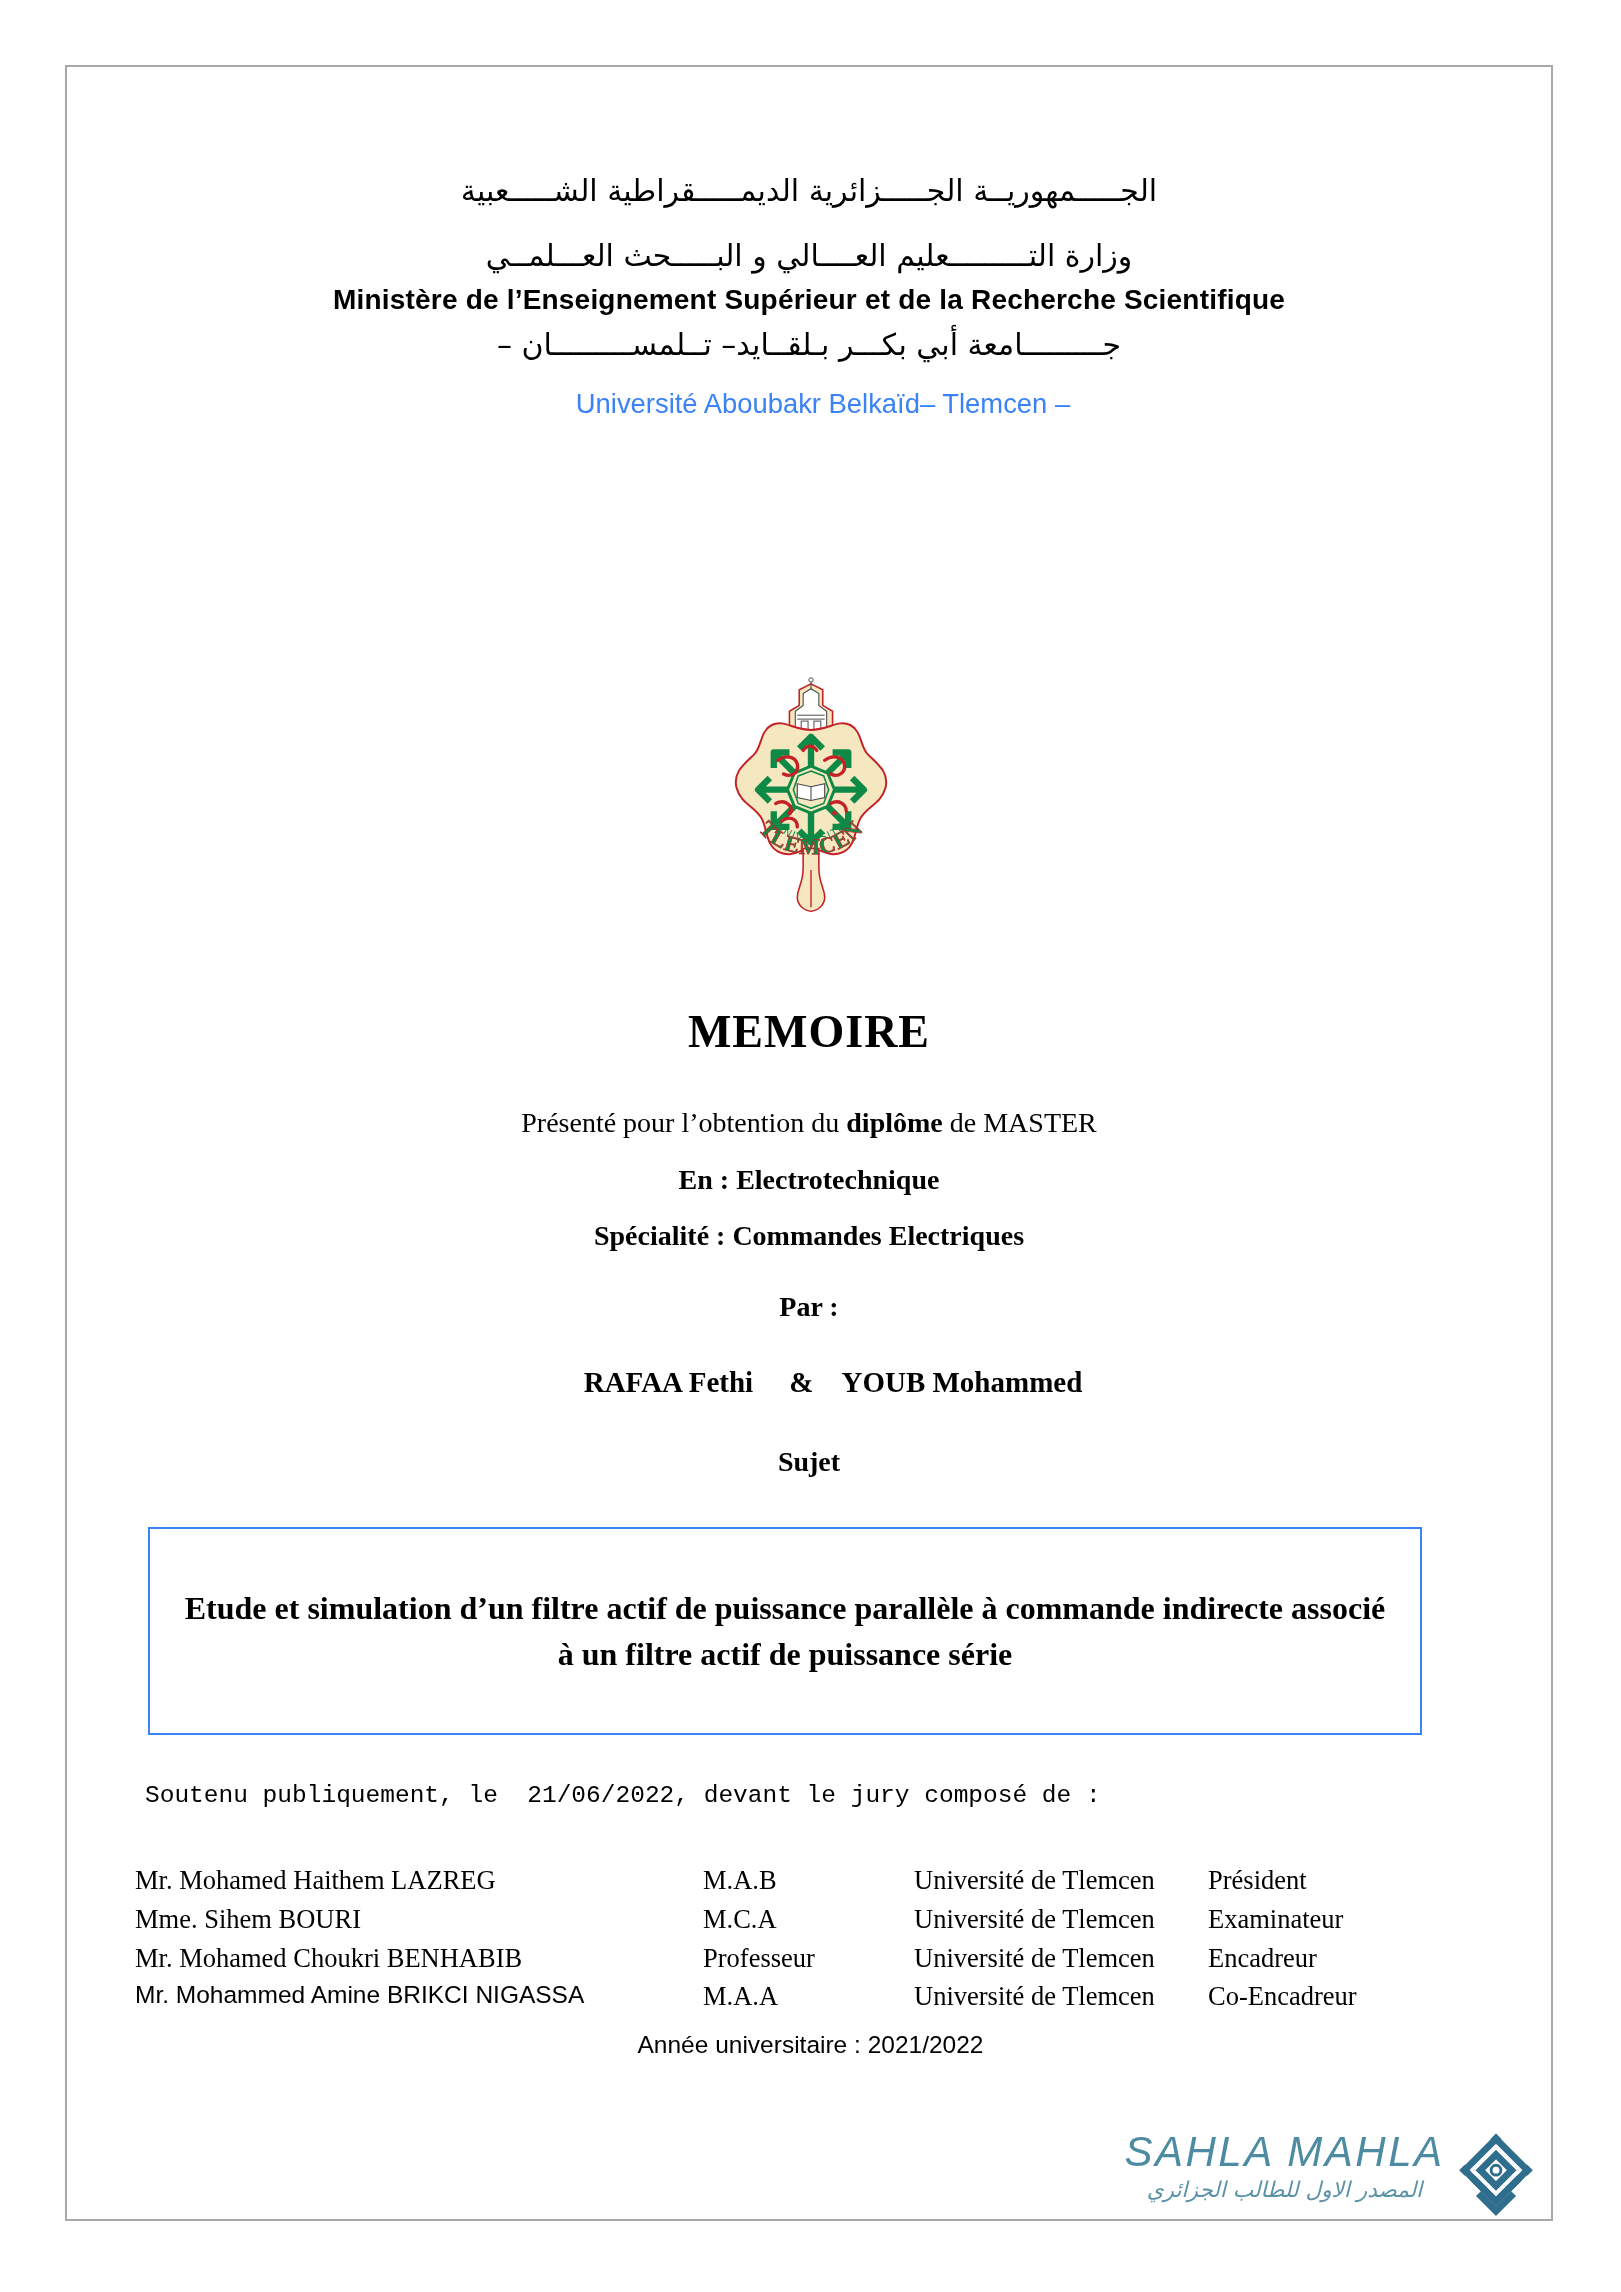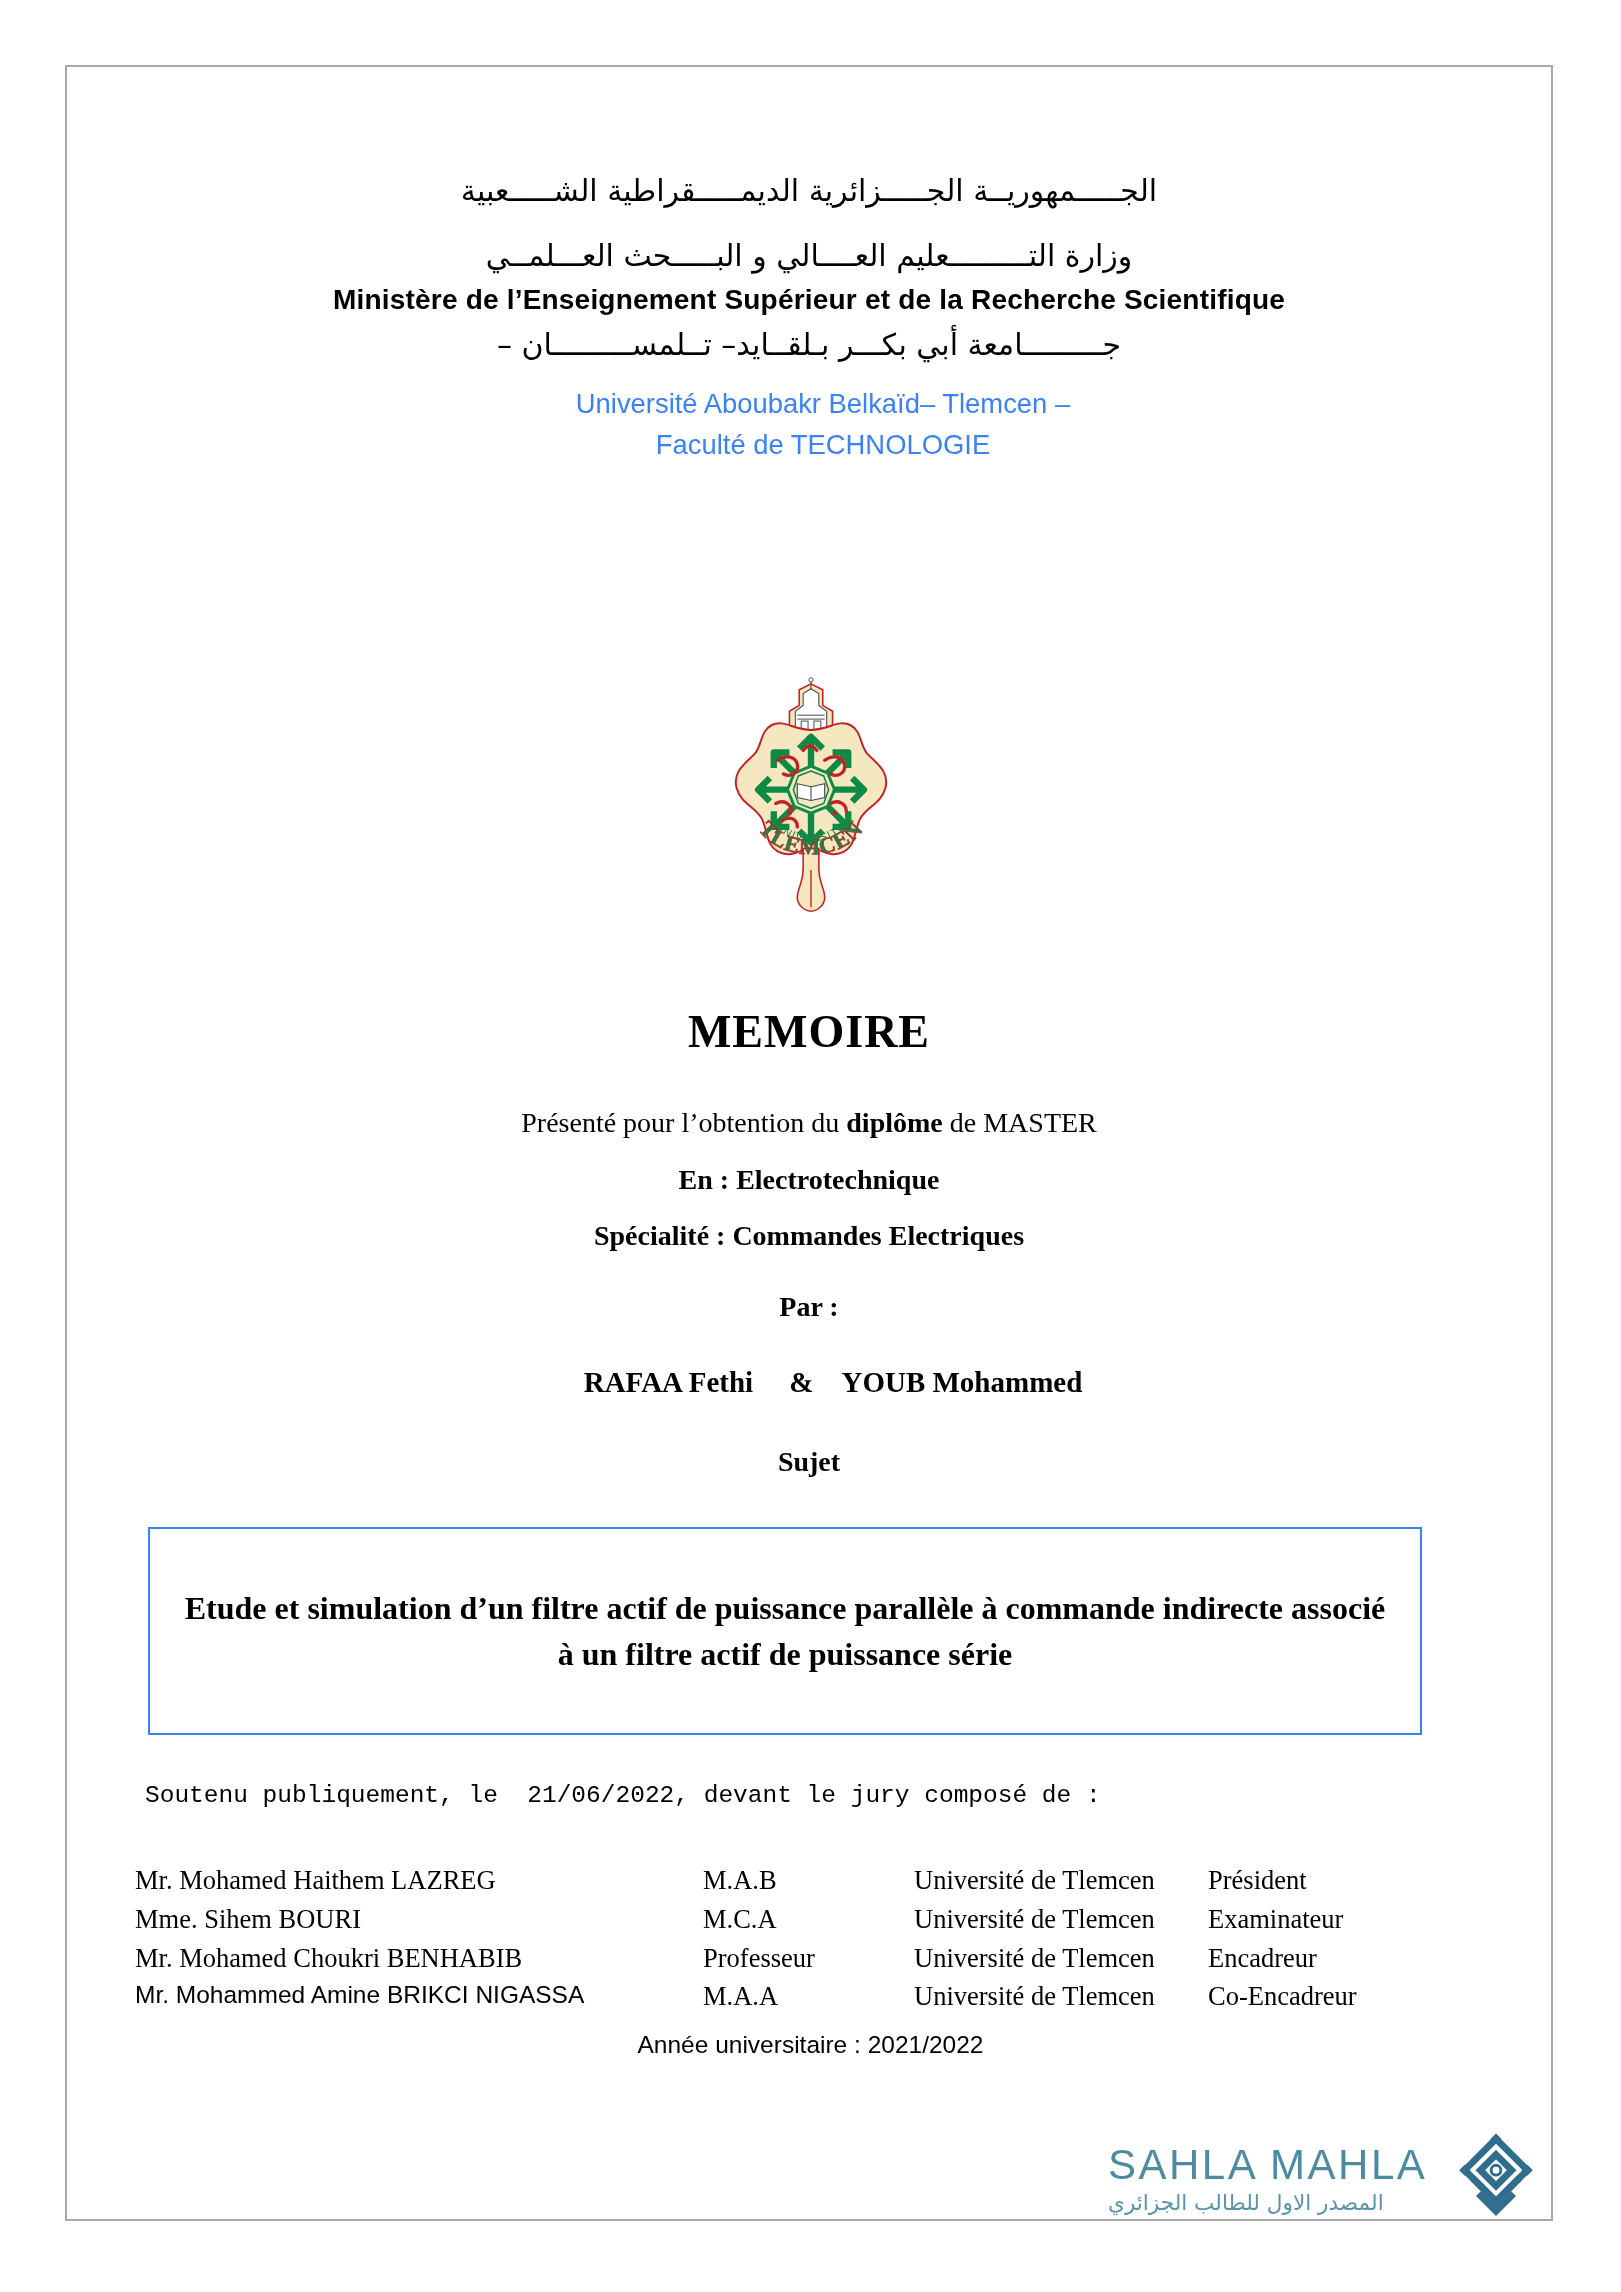--- a/index.html
+++ b/index.html
@@ -188,23 +188,24 @@
   #watermark {
     position: absolute;
     left: 1108px;
     top: 2129px;
     width: 431px;
     height: 108px;
   }
   #wm-text {
     position: absolute;
     left: 0;
-    top: 14px;
+    top: 1px;
     width: 353px;
-    text-align: left;
+    text-align: center;
+    font-style: italic;
   }
   #wm-name {
     font-family: "Liberation Sans", sans-serif;
     font-size: 42px;
     letter-spacing: 2.5px;
     color: #4d8ba3;
     line-height: 1.05;
   }
   #wm-sub {
     font-family: "DejaVu Sans", sans-serif;
@@ -242,21 +243,20 @@
   <div class="fr-line-bold">Ministère de l’Enseignement Supérieur et de la Recherche Scientifique</div>
 
   <div class="sp-10"></div>
 
   <div class="ar-line arabic">جـــــــــامعة أبي بكـــر بـلقــايد– تــلمســـــــــان –</div>
 
   <div class="sp-20"></div>
 
   <div class="fr-line-plain">Université Aboubakr Belkaïd– Tlemcen –</div>
 
-  <div class="fr-line-plain">Faculté de TECHNOLOGIE</div>
 </div>
 
 <div id="logo-wrap">
   <svg width="196" height="245" viewBox="0 0 200 250">
 
     <g>
 
       <path d="M100 8 L112 14 L112 30 L122 36 L122 70 L78 70 L78 36 L88 30 L88 14 Z" fill="#f5e7c0" stroke="#c42127" stroke-width="1.6"></path>
 
       <path d="M100 13 L108 18 L108 30 L116 36 L116 68 L84 68 L84 36 L92 30 L92 18 Z" fill="#ffffff" stroke="#4a4a4a" stroke-width="1.1"></path>

